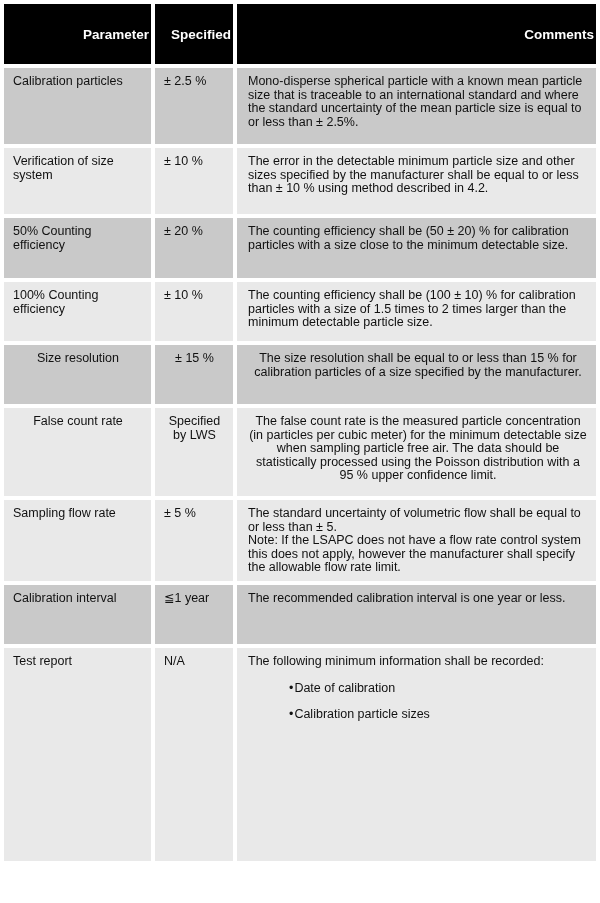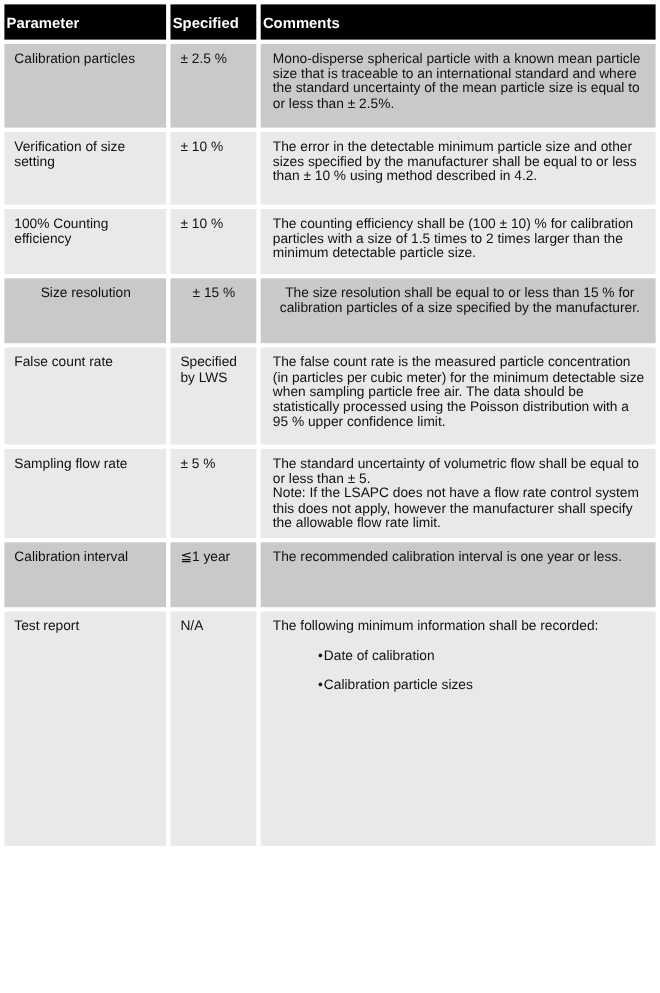--- a/index.html
+++ b/index.html
@@ -21,23 +21,23 @@
   col.c-param { width: 147px; }
   col.c-tol   { width: 78px; }
   col.c-com   { width: 359px; }
 
   th.hdr {
     background: #000000;
     color: #ffffff;
     font-size: 13.5px;
     font-weight: bold;
     height: 32px;
-    text-align: left;
+    text-align: right;
     vertical-align: middle;
-    padding: 0 2px;
+    padding: 14px 2px;
   }
   td {
     vertical-align: top;
     font-size: 12.5px;
     line-height: 13.5px;
     color: #111111;
     padding: 7px 8px 6px 8px;
     margin-top: 20px;
   }
   tr.gray  td { background: #c9c9c9; }
@@ -58,21 +58,21 @@
     content: "\2022";
     margin-right: 1px;
   }
 
   
   tr.r1  td { height: 63px; }
   tr.r2  td { height: 53px; }
   tr.r3  td { height: 47px; }
   tr.r4  td { height: 46px; }
   tr.r5  td { height: 46px; text-align: center; }
-  tr.r6  td { height: 75px; }
+  tr.r6  td { height: 75px; text-align: center; }
   tr.r7  td { height: 68px; }
   tr.r8  td { height: 68px; }
   tr.r9  td { height: 50px; }
   tr.r10 td { height: 45px; }
   tr.r11 td { height: 46px; }
   tr.r12 td { height: 200px; }
 </style>
 </head>
 <body>
 
@@ -90,23 +90,28 @@
         <th class="hdr">Comments</th>
       </tr>
     </thead>
     <tbody>
       <tr class="gray r1">
         <td class="param">Calibration particles</td>
         <td class="tol">± 2.5 %</td>
         <td class="comment">Mono-disperse spherical particle with a known mean particle size that is traceable to an international standard and where the standard uncertainty of the mean particle size is equal to or less than ± 2.5%.</td>
       </tr>
       <tr class="light r2">
-        <td class="param">Verification of size setting</td>
+        <td class="param">Verification of size system</td>
         <td class="tol">± 10 %</td>
         <td class="comment">The error in the detectable minimum particle size and other sizes specified by the manufacturer shall be equal to or less than ± 10 % using method described in 4.2.</td>
+      </tr>
+      <tr class="gray r3">
+        <td class="param">50% Counting efficiency</td>
+        <td class="tol">± 20 %</td>
+        <td class="comment">The counting efficiency shall be (50 ± 20) % for calibration particles with a size close to the minimum detectable size.</td>
       </tr>
       <tr class="light r4">
         <td class="param">100% Counting efficiency</td>
         <td class="tol">± 10 %</td>
         <td class="comment">The counting efficiency shall be (100 ± 10) % for calibration particles with a size of 1.5 times to 2 times larger than the minimum detectable particle size.</td>
       </tr>
       <tr class="gray r5">
         <td class="param">Size resolution</td>
         <td class="tol">± 15 %</td>
         <td class="comment">The size resolution shall be equal to or less than 15 % for calibration particles of a size specified by the manufacturer.</td>

